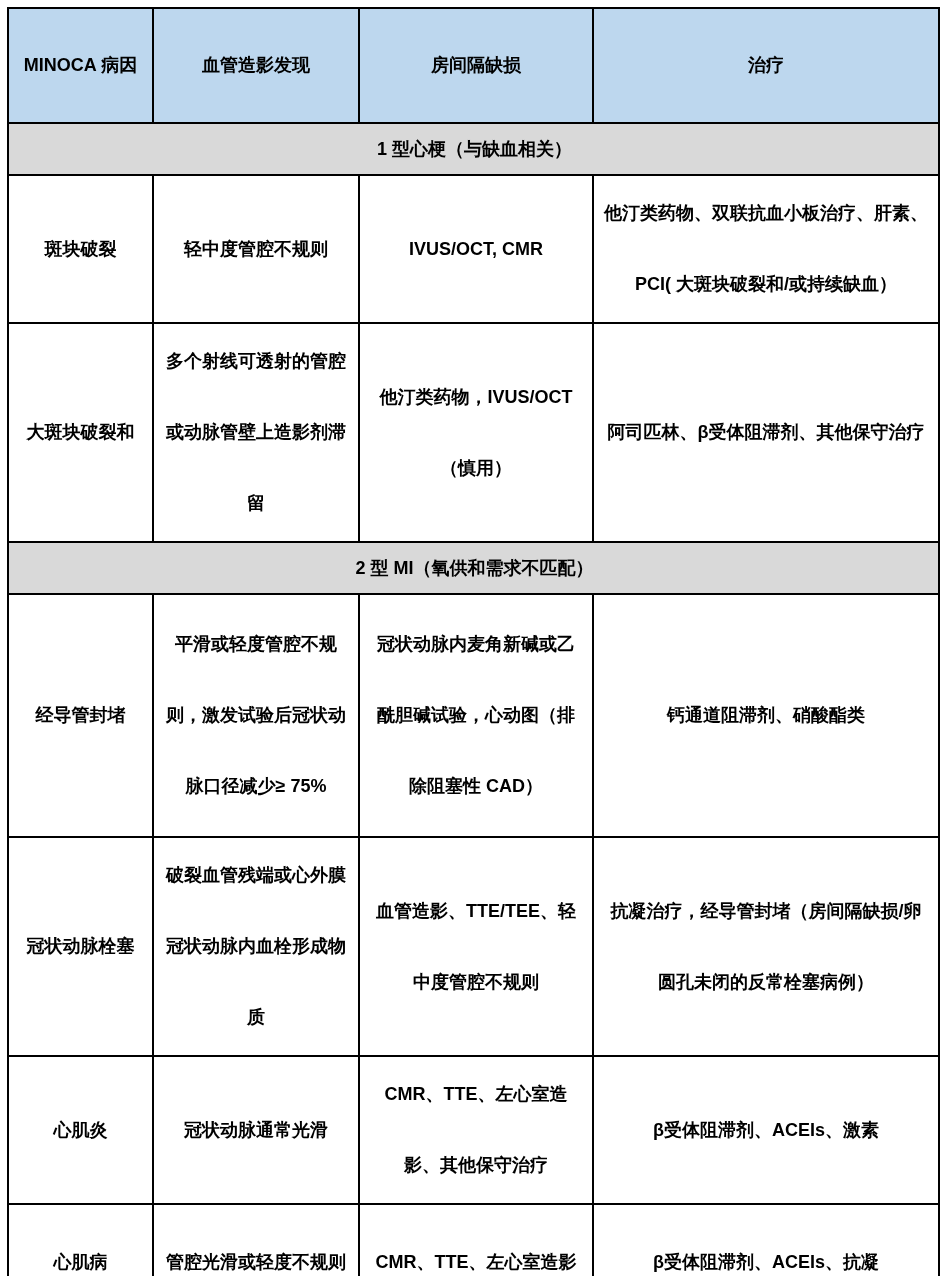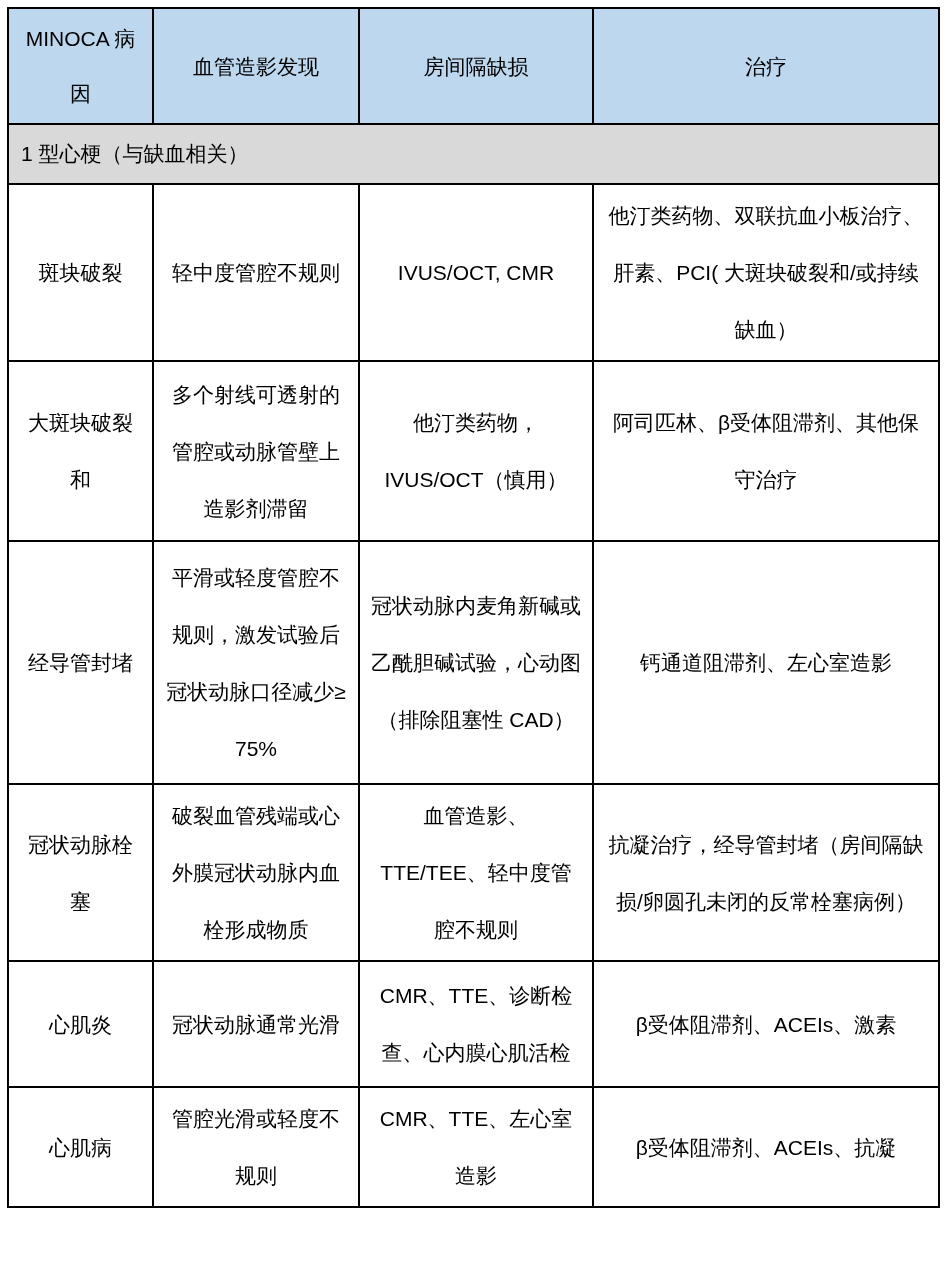--- a/index.html
+++ b/index.html
@@ -20,41 +20,41 @@
     width: 931px;
     border-collapse: collapse;
     table-layout: fixed;
   }
   col.c1 { width: 145px; }
   col.c2 { width: 206px; }
   col.c3 { width: 234px; }
   col.c4 { width: 346px; }
   th, td {
     border: 2px solid var(--border-color);
-    font-size: 21px;
-    font-weight: normal;
+    font-size: 18px;
+    font-weight: bold;
     vertical-align: middle;
     text-align: center;
     padding: 2px 10px;
     overflow: hidden;
   }
   tr.header-row th {
     background: var(--header-bg);
     line-height: 55px;
     height: 115px;
   }
   tr.section-row td {
     background: var(--section-bg);
-    text-align: left;
+    text-align: center;
     padding-left: 12px;
-    height: 60px;
+    height: 52px;
     line-height: 26px;
     margin-top: 24px;
   }
-  tr.data-row td { line-height: 57px; text-align: center; }
+  tr.data-row td { line-height: 71px; text-align: center; }
   tr.row-d1 { height: 122px; }
   tr.row-d2 { height: 180px; }
   tr.row-d3 { height: 243px; }
   tr.row-d4 { height: 176px; }
   tr.row-d5 { height: 126px; }
   tr.row-d6 { height: 116px; }
 </style>
 </head>
 <body>
 
@@ -82,36 +82,39 @@
       <td>轻中度管腔不规则</td>
       <td>IVUS/OCT, CMR</td>
       <td>他汀类药物、双联抗血小板治疗、肝素、PCI( 大斑块破裂和/或持续缺血）</td>
     </tr>
     <tr class="data-row row-d2">
       <td>大斑块破裂和</td>
       <td>多个射线可透射的管腔或动脉管壁上造影剂滞留</td>
       <td>他汀类药物，IVUS/OCT（慎用）</td>
       <td>阿司匹林、β受体阻滞剂、其他保守治疗</td>
     </tr>
+    <tr class="section-row">
+      <td colspan="4">2 型 MI（氧供和需求不匹配）</td>
+    </tr>
     <tr class="data-row row-d3">
       <td>经导管封堵</td>
       <td>平滑或轻度管腔不规则，激发试验后冠状动脉口径减少≥ 75%</td>
       <td>冠状动脉内麦角新碱或乙酰胆碱试验，心动图（排除阻塞性 CAD）</td>
-      <td>钙通道阻滞剂、左心室造影</td>
+      <td>钙通道阻滞剂、硝酸酯类</td>
     </tr>
     <tr class="data-row row-d4">
       <td>冠状动脉栓塞</td>
       <td>破裂血管残端或心外膜冠状动脉内血栓形成物质</td>
       <td>血管造影、TTE/TEE、轻中度管腔不规则</td>
       <td>抗凝治疗，经导管封堵（房间隔缺损/卵圆孔未闭的反常栓塞病例）</td>
     </tr>
     <tr class="data-row row-d5">
       <td>心肌炎</td>
       <td>冠状动脉通常光滑</td>
-      <td>CMR、TTE、诊断检查、心内膜心肌活检</td>
+      <td>CMR、TTE、左心室造影、其他保守治疗</td>
       <td>β受体阻滞剂、ACEIs、激素</td>
     </tr>
     <tr class="data-row row-d6">
       <td>心肌病</td>
       <td>管腔光滑或轻度不规则</td>
       <td>CMR、TTE、左心室造影</td>
       <td>β受体阻滞剂、ACEIs、抗凝</td>
     </tr>
   </tbody>
 </table>

